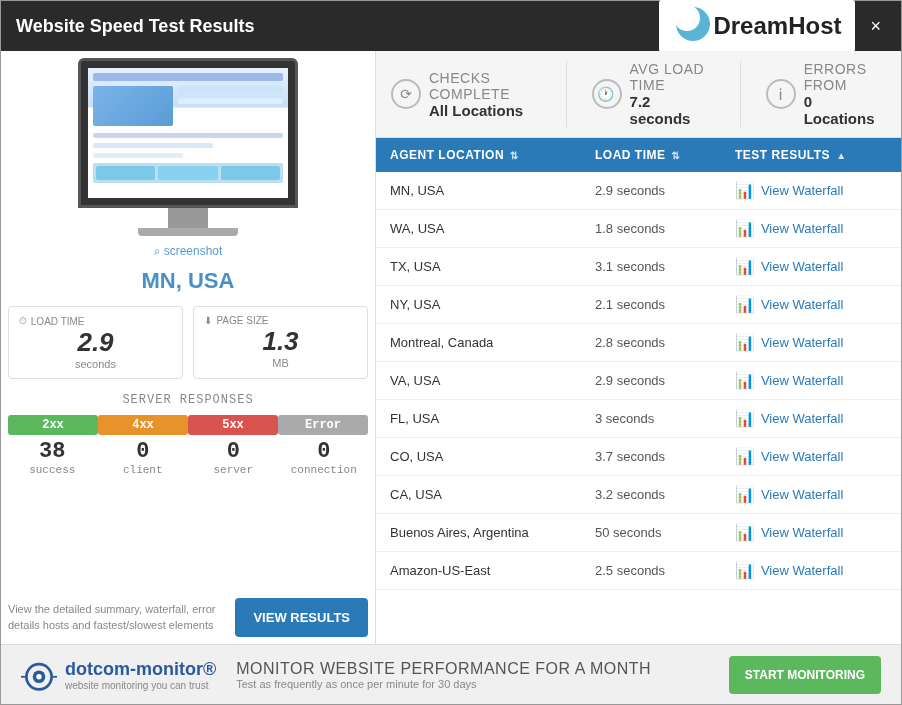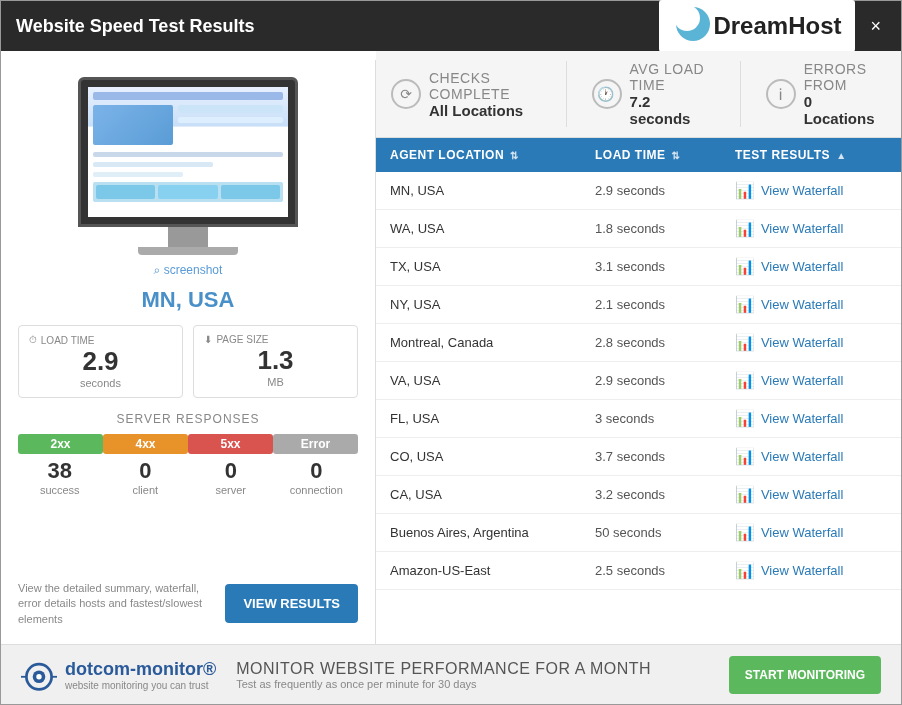--- a/index.html
+++ b/index.html
@@ -10,21 +10,21 @@
     
     .title-bar { display: flex; align-items: center; background: #2a2a2a; height: 50px; padding: 0 15px; flex-shrink: 0; }
     .title-bar-left { color: #fff; font-size: 18px; font-weight: bold; flex: 1; }
     .title-bar-logo { display: flex; align-items: center; background: #fff; padding: 6px 14px; border-radius: 3px; margin-right: 10px; }
     .title-bar-close { color: #fff; font-size: 18px; cursor: pointer; padding: 5px; }
 
     
     .main-content { display: flex; flex: 1; overflow: hidden; }
 
     
-    .left-panel { width: 375px; flex-shrink: 0; background: #fff; display: flex; flex-direction: column; border-right: 1px solid #ddd; padding: 17px; margin-top: 9px; }
+    .left-panel { width: 375px; flex-shrink: 0; background: #fff; display: flex; flex-direction: column; border-right: 1px solid #ddd; padding: 7px; }
 
     .monitor-image { display: flex; justify-content: center; align-items: center; margin-bottom: 8px; position: relative; }
     .monitor-body { width: 220px; height: 150px; background: #333; border-radius: 6px 6px 0 0; border: 3px solid #555; display: flex; align-items: center; justify-content: center; position: relative; overflow: hidden; }
     .monitor-screen { width: 200px; height: 130px; background: linear-gradient(180deg, #e8f0fe 0%, #c8dff8 30%, #fff 31%, #fff 100%); position: relative; overflow: hidden; }
     .monitor-screen-bar1 { position: absolute; top: 5px; left: 5px; right: 5px; height: 8px; background: #9ab8e8; border-radius: 2px; }
     .monitor-screen-bar2 { position: absolute; top: 18px; left: 5px; width: 80px; height: 40px; background: linear-gradient(135deg, #7bb3e8, #5a9cd6); border-radius: 2px; }
     .monitor-screen-bar3 { position: absolute; top: 18px; left: 90px; right: 5px; height: 8px; background: #cce4f7; border-radius: 2px; }
     .monitor-screen-bar4 { position: absolute; top: 30px; left: 90px; right: 5px; height: 6px; background: #ddeeff; border-radius: 2px; }
     .monitor-screen-bar5 { position: absolute; top: 65px; left: 5px; right: 5px; height: 5px; background: #c8d8ea; border-radius: 2px; }
     .monitor-screen-bar6 { position: absolute; top: 75px; left: 5px; width: 120px; height: 5px; background: #d8e8f4; border-radius: 2px; }
@@ -35,24 +35,24 @@
     .monitor-stand { width: 40px; height: 20px; background: #999; margin: 0 auto; }
     .monitor-base { width: 100px; height: 8px; background: #aaa; border-radius: 0 0 4px 4px; margin: 0 auto; }
     .screenshot-link { text-align: center; color: #5a9bd6; font-size: 12px; margin-bottom: 10px; cursor: pointer; }
     .screenshot-link::before { content: '⌕ '; }
 
     .location-name { text-align: center; color: #4a90c8; font-size: 22px; font-weight: bold; margin-bottom: 12px; }
 
     .metrics-row { display: flex; gap: 10px; margin-bottom: 14px; }
     .metric-box { flex: 1; border: 1px solid #ddd; border-radius: 4px; padding: 8px 10px; }
     .metric-label { font-size: 10px; color: #888; display: flex; align-items: center; gap: 4px; }
-    .metric-value { font-size: 26px; font-weight: bold; color: #333; text-align: center; }
+    .metric-value { font-size: 26px; font-weight: bold; color: #333; text-align: center; font-style: italic; }
     .metric-unit { font-size: 11px; color: #888; text-align: center; }
 
-    .server-responses { margin-bottom: 14px; }
+    .server-responses { margin-bottom: 14px; font-family: Liberation Mono, monospace; }
     .server-responses-title { text-align: center; font-size: 12px; color: #888; margin-bottom: 8px; letter-spacing: 1px; }
     .response-codes { display: flex; margin-bottom: 4px; }
     .code-box { flex: 1; padding: 3px 0; border-radius: 3px; text-align: center; font-size: 12px; font-weight: bold; color: #fff; }
     .code-2xx { background: #5cb85c; }
     .code-4xx { background: #e8922a; }
     .code-5xx { background: #d9534f; }
     .code-err { background: #aaa; }
     .response-vals { display: flex; gap: 2px; }
     .val-col { flex: 1; text-align: center; }
     .val-num { font-size: 22px; font-weight: bold; color: #333; }

